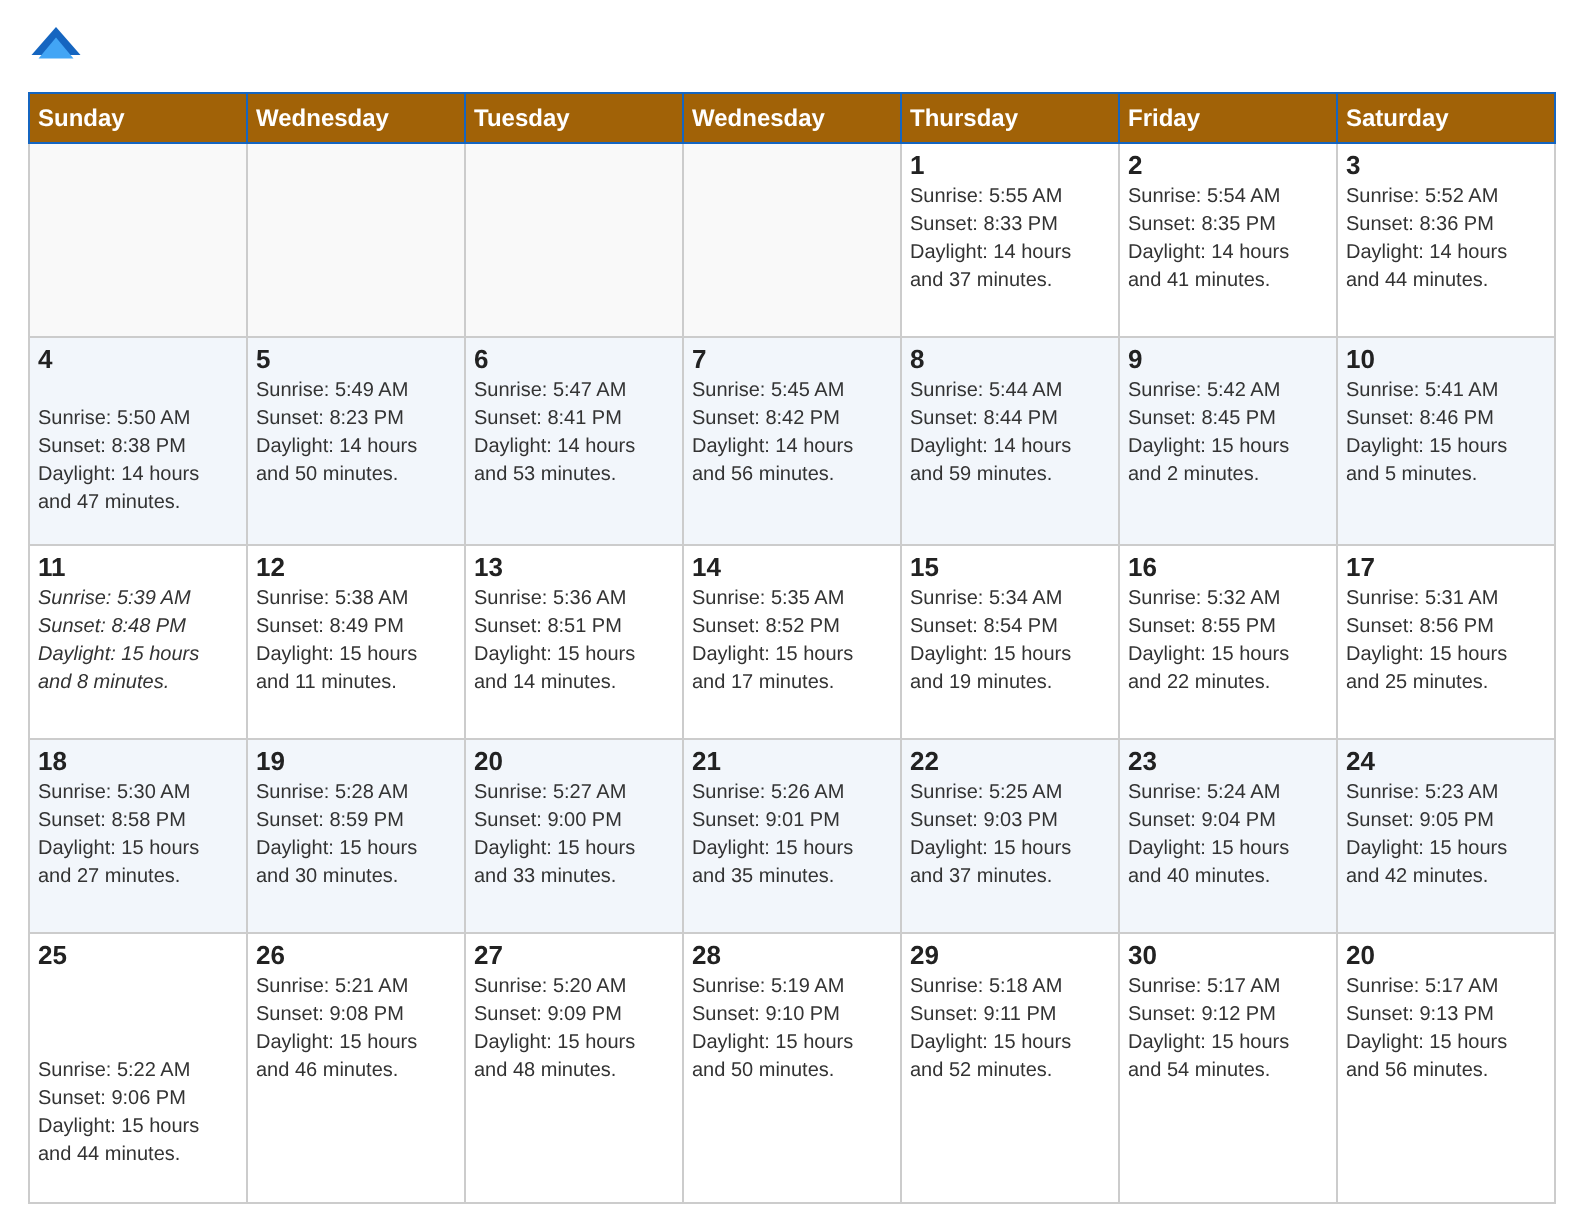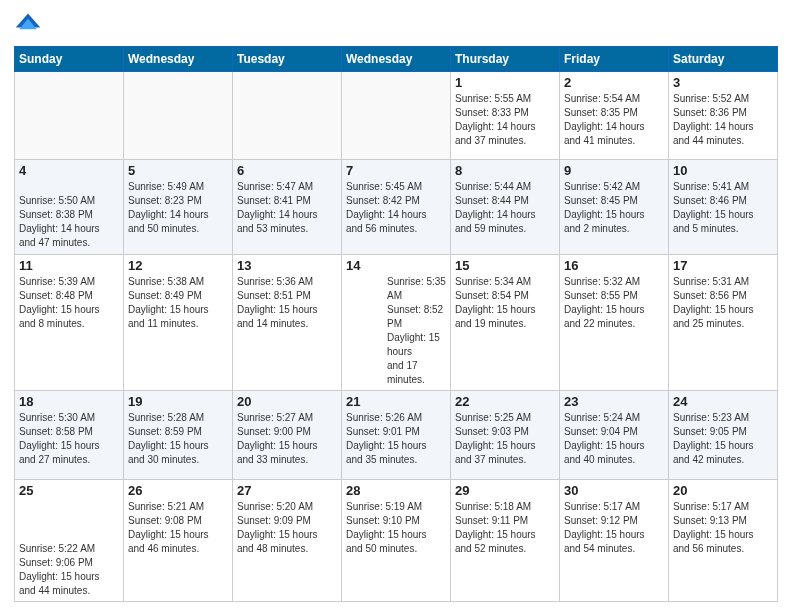--- a/index.html
+++ b/index.html
@@ -61,21 +61,21 @@
       color: #444;
     }
     .calendar {
       flex: 1;
       border: 1px solid #ccc;
       border-collapse: collapse;
       width: 100%;
       table-layout: fixed;
     }
     .calendar th {
-      background: #0369a1;
+      background: #a16207;
       color: #fff;
       font-size: 12px;
       font-weight: bold;
       padding: 5px 4px;
       border: 1px solid #1565c0;
       text-align: left;
     }
     .calendar td {
       border: 1px solid #ccc;
       vertical-align: top;
@@ -212,42 +212,42 @@
             <span class="day-num">10</span>
             <div class="cell-text" style="white-space: pre-line;">Sunrise: 5:41 AM
 Sunset: 8:46 PM
 Daylight: 15 hours
 and 5 minutes.</div>
           </td>
         </tr>
         <tr>
           <td>
             <span class="day-num">11</span>
-            <div class="cell-text" style="white-space: pre-line;">Sunrise: 5:39 AM
+            <div class="cell-text" style="white-space: pre-line; font-style: italic;">Sunrise: 5:39 AM
 Sunset: 8:48 PM
 Daylight: 15 hours
 and 8 minutes.</div>
           </td>
           <td>
             <span class="day-num">12</span>
             <div class="cell-text" style="white-space: pre-line;">Sunrise: 5:38 AM
 Sunset: 8:49 PM
 Daylight: 15 hours
 and 11 minutes.</div>
           </td>
           <td>
             <span class="day-num">13</span>
             <div class="cell-text" style="white-space: pre-line;">Sunrise: 5:36 AM
 Sunset: 8:51 PM
 Daylight: 15 hours
 and 14 minutes.</div>
           </td>
           <td>
             <span class="day-num">14</span>
-            <div class="cell-text" style="white-space: pre-line; margin-left: 41px;">Sunrise: 5:35 AM
+            <div class="cell-text" style="white-space: pre-line;">Sunrise: 5:35 AM
 Sunset: 8:52 PM
 Daylight: 15 hours
 and 17 minutes.</div>
           </td>
           <td>
             <span class="day-num">15</span>
             <div class="cell-text" style="white-space: pre-line;">Sunrise: 5:34 AM
 Sunset: 8:54 PM
 Daylight: 15 hours
 and 19 minutes.</div>

